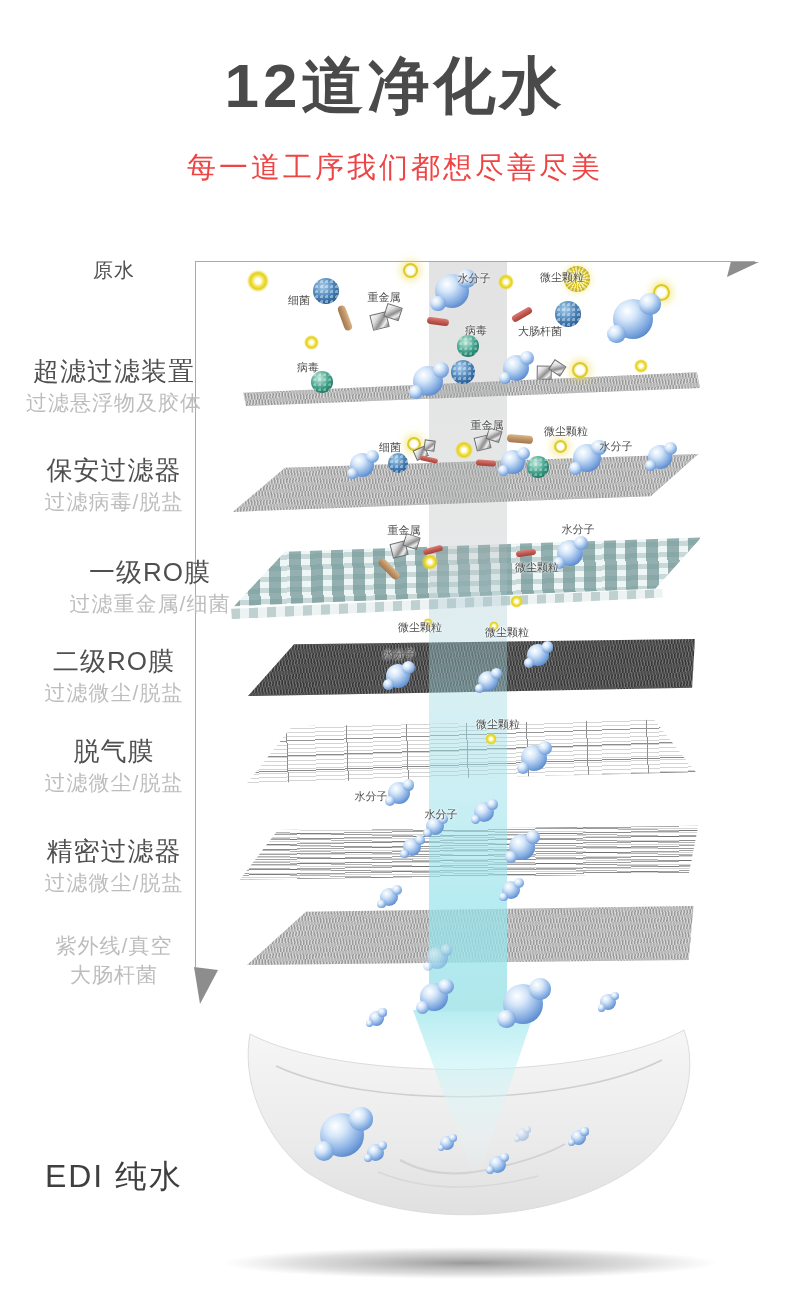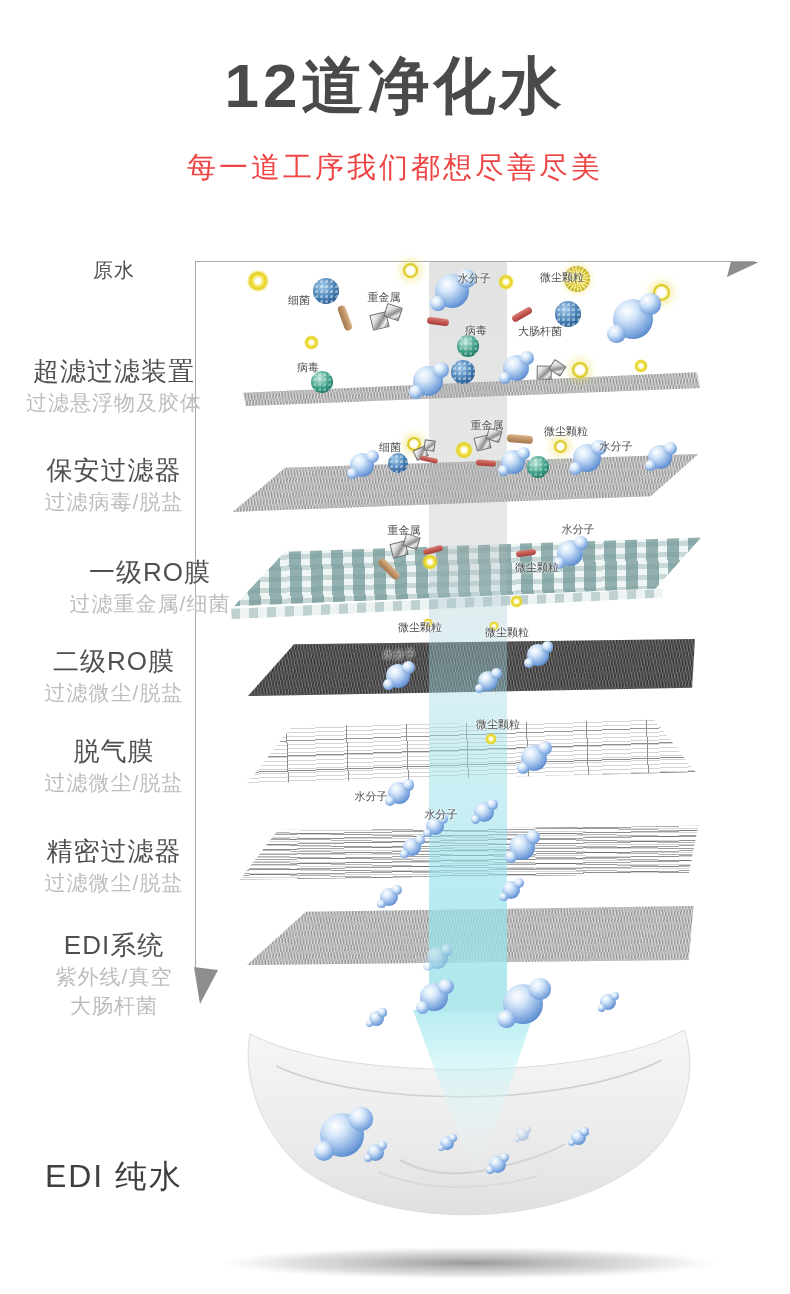--- a/index.html
+++ b/index.html
@@ -166,21 +166,20 @@
       </div>
       <div class="step" style="top: 736px;">
         <div class="step-title">脱气膜</div>
         <div class="step-sub">过滤微尘/脱盐</div>
       </div>
       <div class="step" style="top: 836px;">
         <div class="step-title">精密过滤器</div>
         <div class="step-sub">过滤微尘/脱盐</div>
       </div>
       <div class="step" style="top: 930px;">
-        <div class="step-title">EDI系统</div>
         <div class="step-sub">紫外线/真空</div>
         <div class="step-sub">大肠杆菌</div>
       </div>
       <div class="step" style="top: 1157px;">
         <div class="step-title lg">EDI 纯水</div>
       </div>
     </div>
   <div id="particles-layer">
       <div class="particle p-dust" style="left: 247px; top: 270px; width: 22px; height: 22px;"></div>
       <div class="particle p-dust-ring" style="left: 402.5px; top: 262.5px; width: 11px; height: 11px;"></div>

